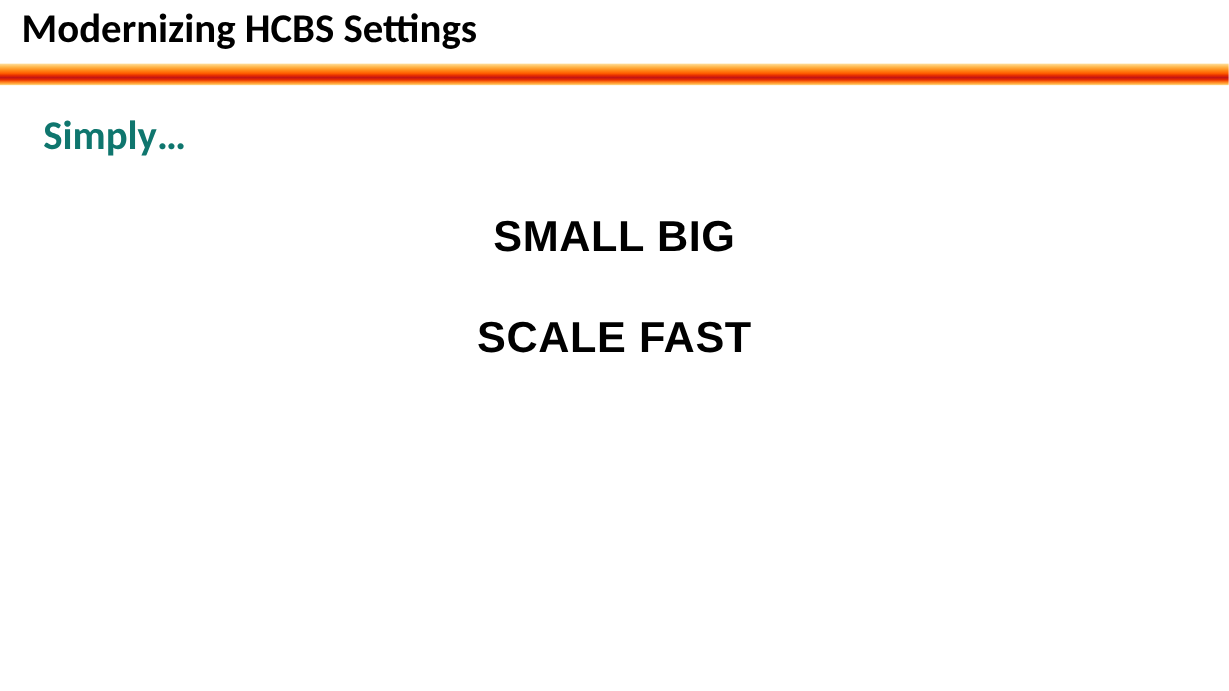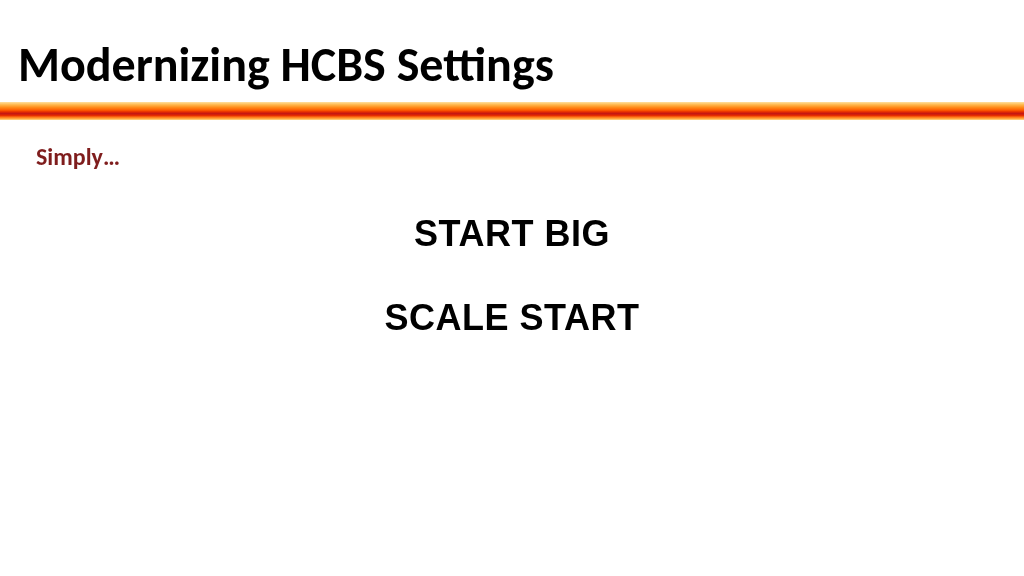--- a/index.html
+++ b/index.html
@@ -8,45 +8,45 @@
       box-sizing: border-box;
     }
     body {
       width: 1024px;
       height: 576px;
       background: #ffffff;
       font-family: Calibri, Arial, sans-serif;
       overflow: hidden;
     }
     .slide-title {
-      font-size: 48px;
+      font-size: 34px;
       font-weight: bold;
       color: #000000;
-      padding: 35px 0 8px 18px;
+      padding: 4px 0 8px 18px;
     }
     .divider-bar {
       width: 100%;
       height: 18px;
       background: linear-gradient(to bottom,
         #ffe0a0 0%,
         #ffb84d 15%,
         #ff8c1a 30%,
         #ff5e00 45%,
         #e62e00 55%,
         #c21515 65%,
         #e62e00 75%,
         #ff7a1a 85%,
         #ffb84d 95%,
         #ffe0a0 100%
       );
     }
     .subheading {
-      font-size: 24px;
+      font-size: 34px;
       font-weight: bold;
-      color: #7f1d1d;
+      color: #0f766e;
       padding: 22px 0 0 36px;
     }
     .center-content {
       text-align: center;
       margin-top: 42px;
     }
     .big-line {
       font-family: Arial, Helvetica, sans-serif;
       font-size: 36px;
       font-weight: bold;
@@ -58,15 +58,15 @@
 </head>
 <body>
 
 <div class="slide-title">Modernizing HCBS Settings</div>
 
 <div class="divider-bar"></div>
 
 <div class="subheading">Simply…</div>
 
 <div class="center-content">
-  <div class="big-line">START BIG</div>
-  <div class="big-line">SCALE START</div>
+  <div class="big-line">SMALL BIG</div>
+  <div class="big-line">SCALE FAST</div>
 </div>
 
 </body></html>

